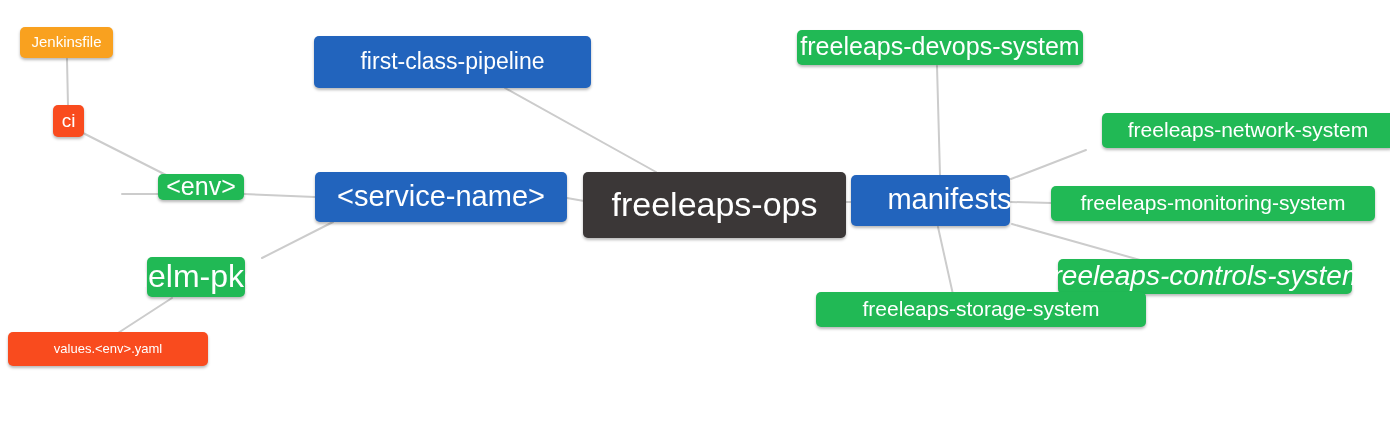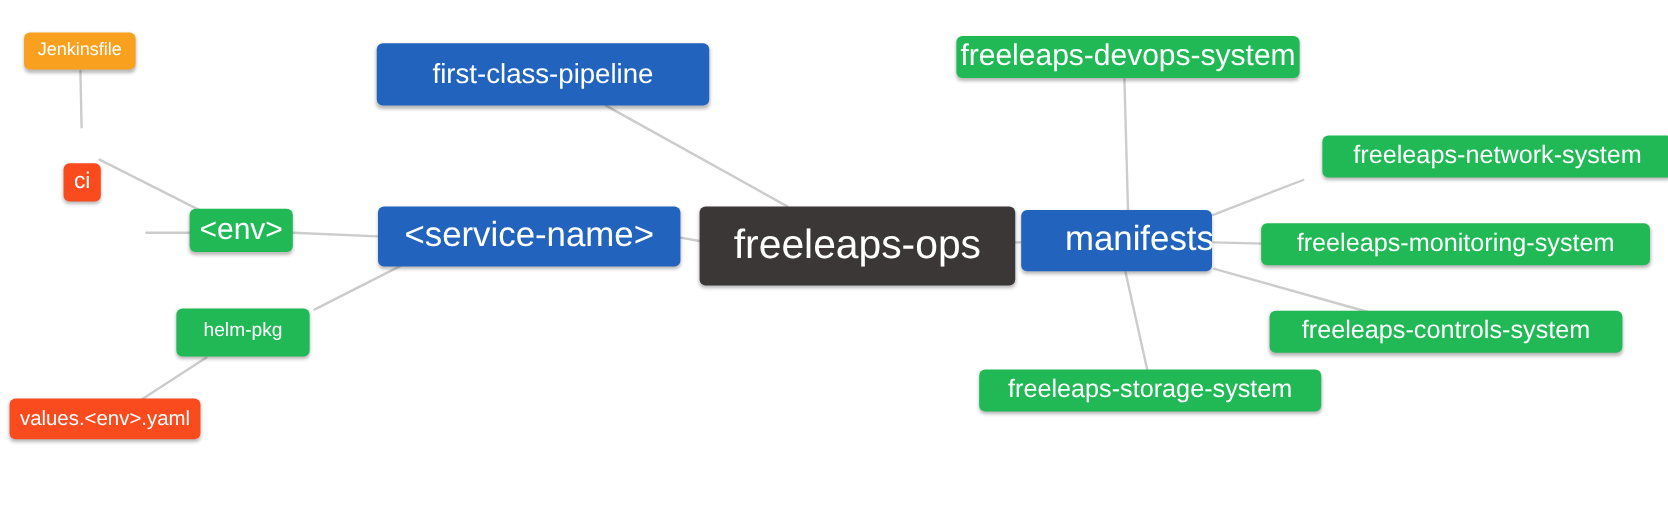--- a/index.html
+++ b/index.html
@@ -65,40 +65,40 @@
     <line x1="845" y1="202" x2="852" y2="202"></line>
     <line x1="937" y1="66" x2="940" y2="175"></line>
     <line x1="1011" y1="179" x2="1086" y2="150"></line>
     <line x1="1011" y1="202" x2="1052" y2="203"></line>
     <line x1="1012" y1="224" x2="1140" y2="260"></line>
     <line x1="938" y1="227" x2="956" y2="308"></line>
   </svg>
 
   <div class="node orange" style="left:20px;  top:27px;  width:93px;  height:31px; font-size:15px;">Jenkinsfile</div>
 
-  <div class="node red" style="left:53px;  top:105px; width:31px;  height:32px; font-size:19px;margin-top:31px;">ci</div>
+  <div class="node red" style="left:53px;  top:105px; width:31px;  height:32px; font-size:19px;">ci</div>
 
 
-  <div class="node green" style="left:158px; top:174px; width:86px;  height:36px; font-size:25px;">&lt;env&gt;</div>
+  <div class="node green" style="left:158px; top:174px; width:86px;  height:26px; font-size:25px;">&lt;env&gt;</div>
 
-  <div class="node green" style="left:147px; top:257px; width:111px; height:40px; font-size:16px;">helm-pkg</div>
+  <div class="node green" style="left:147px; top:257px; width:98px; height:40px; font-size:32px;">helm-pkg</div>
 
-  <div class="node red" style="left:8px;   top:332px; width:159px; height:34px; font-size:17px;text-align:right;">values.&lt;env&gt;.yaml</div>
+  <div class="node red" style="left:8px;   top:332px; width:200px; height:34px; font-size:13px;text-align:right;">values.&lt;env&gt;.yaml</div>
 
   <div class="node blue" style="left:314px; top:36px;  width:277px; height:52px; font-size:23px;">first-class-pipeline</div>
 
   <div class="node blue" style="left:315px; top:172px; width:252px; height:50px; font-size:29px;">&lt;service-name&gt;</div>
 
   <div class="node dark" style="left:583px; top:172px; width:263px; height:66px; font-size:34px;text-align:center;">freeleaps-ops</div>
 
   <div class="node blue" style="left:851px; top:175px; width:159px; height:51px; font-size:29px;padding-left:38px;">manifests</div>
 
   <div class="node green" style="left:797px;  top:30px;  width:286px; height:35px; font-size:25px;">freeleaps-devops-system</div>
 
   <div class="node green" style="left:1102px; top:113px; width:292px; height:35px; font-size:21px;">freeleaps-network-system</div>
 
   <div class="node green" style="left:1051px; top:186px; width:324px; height:35px; font-size:21px;">freeleaps-monitoring-system</div>
 
-  <div class="node green" style="left:1058px; top:259px; width:294px; height:35px; font-size:21px;">freeleaps-controls-system</div>
+  <div class="node green" style="left:1058px; top:259px; width:294px; height:35px; font-size:28px;font-style:italic;">freeleaps-controls-system</div>
 
-  <div class="node green" style="left:816px;  top:308px; width:285px; height:35px; font-size:21px;">freeleaps-storage-system</div>
+  <div class="node green" style="left:816px;  top:292px; width:330px; height:35px; font-size:21px;">freeleaps-storage-system</div>
 
 </div>
 
 </body></html>

